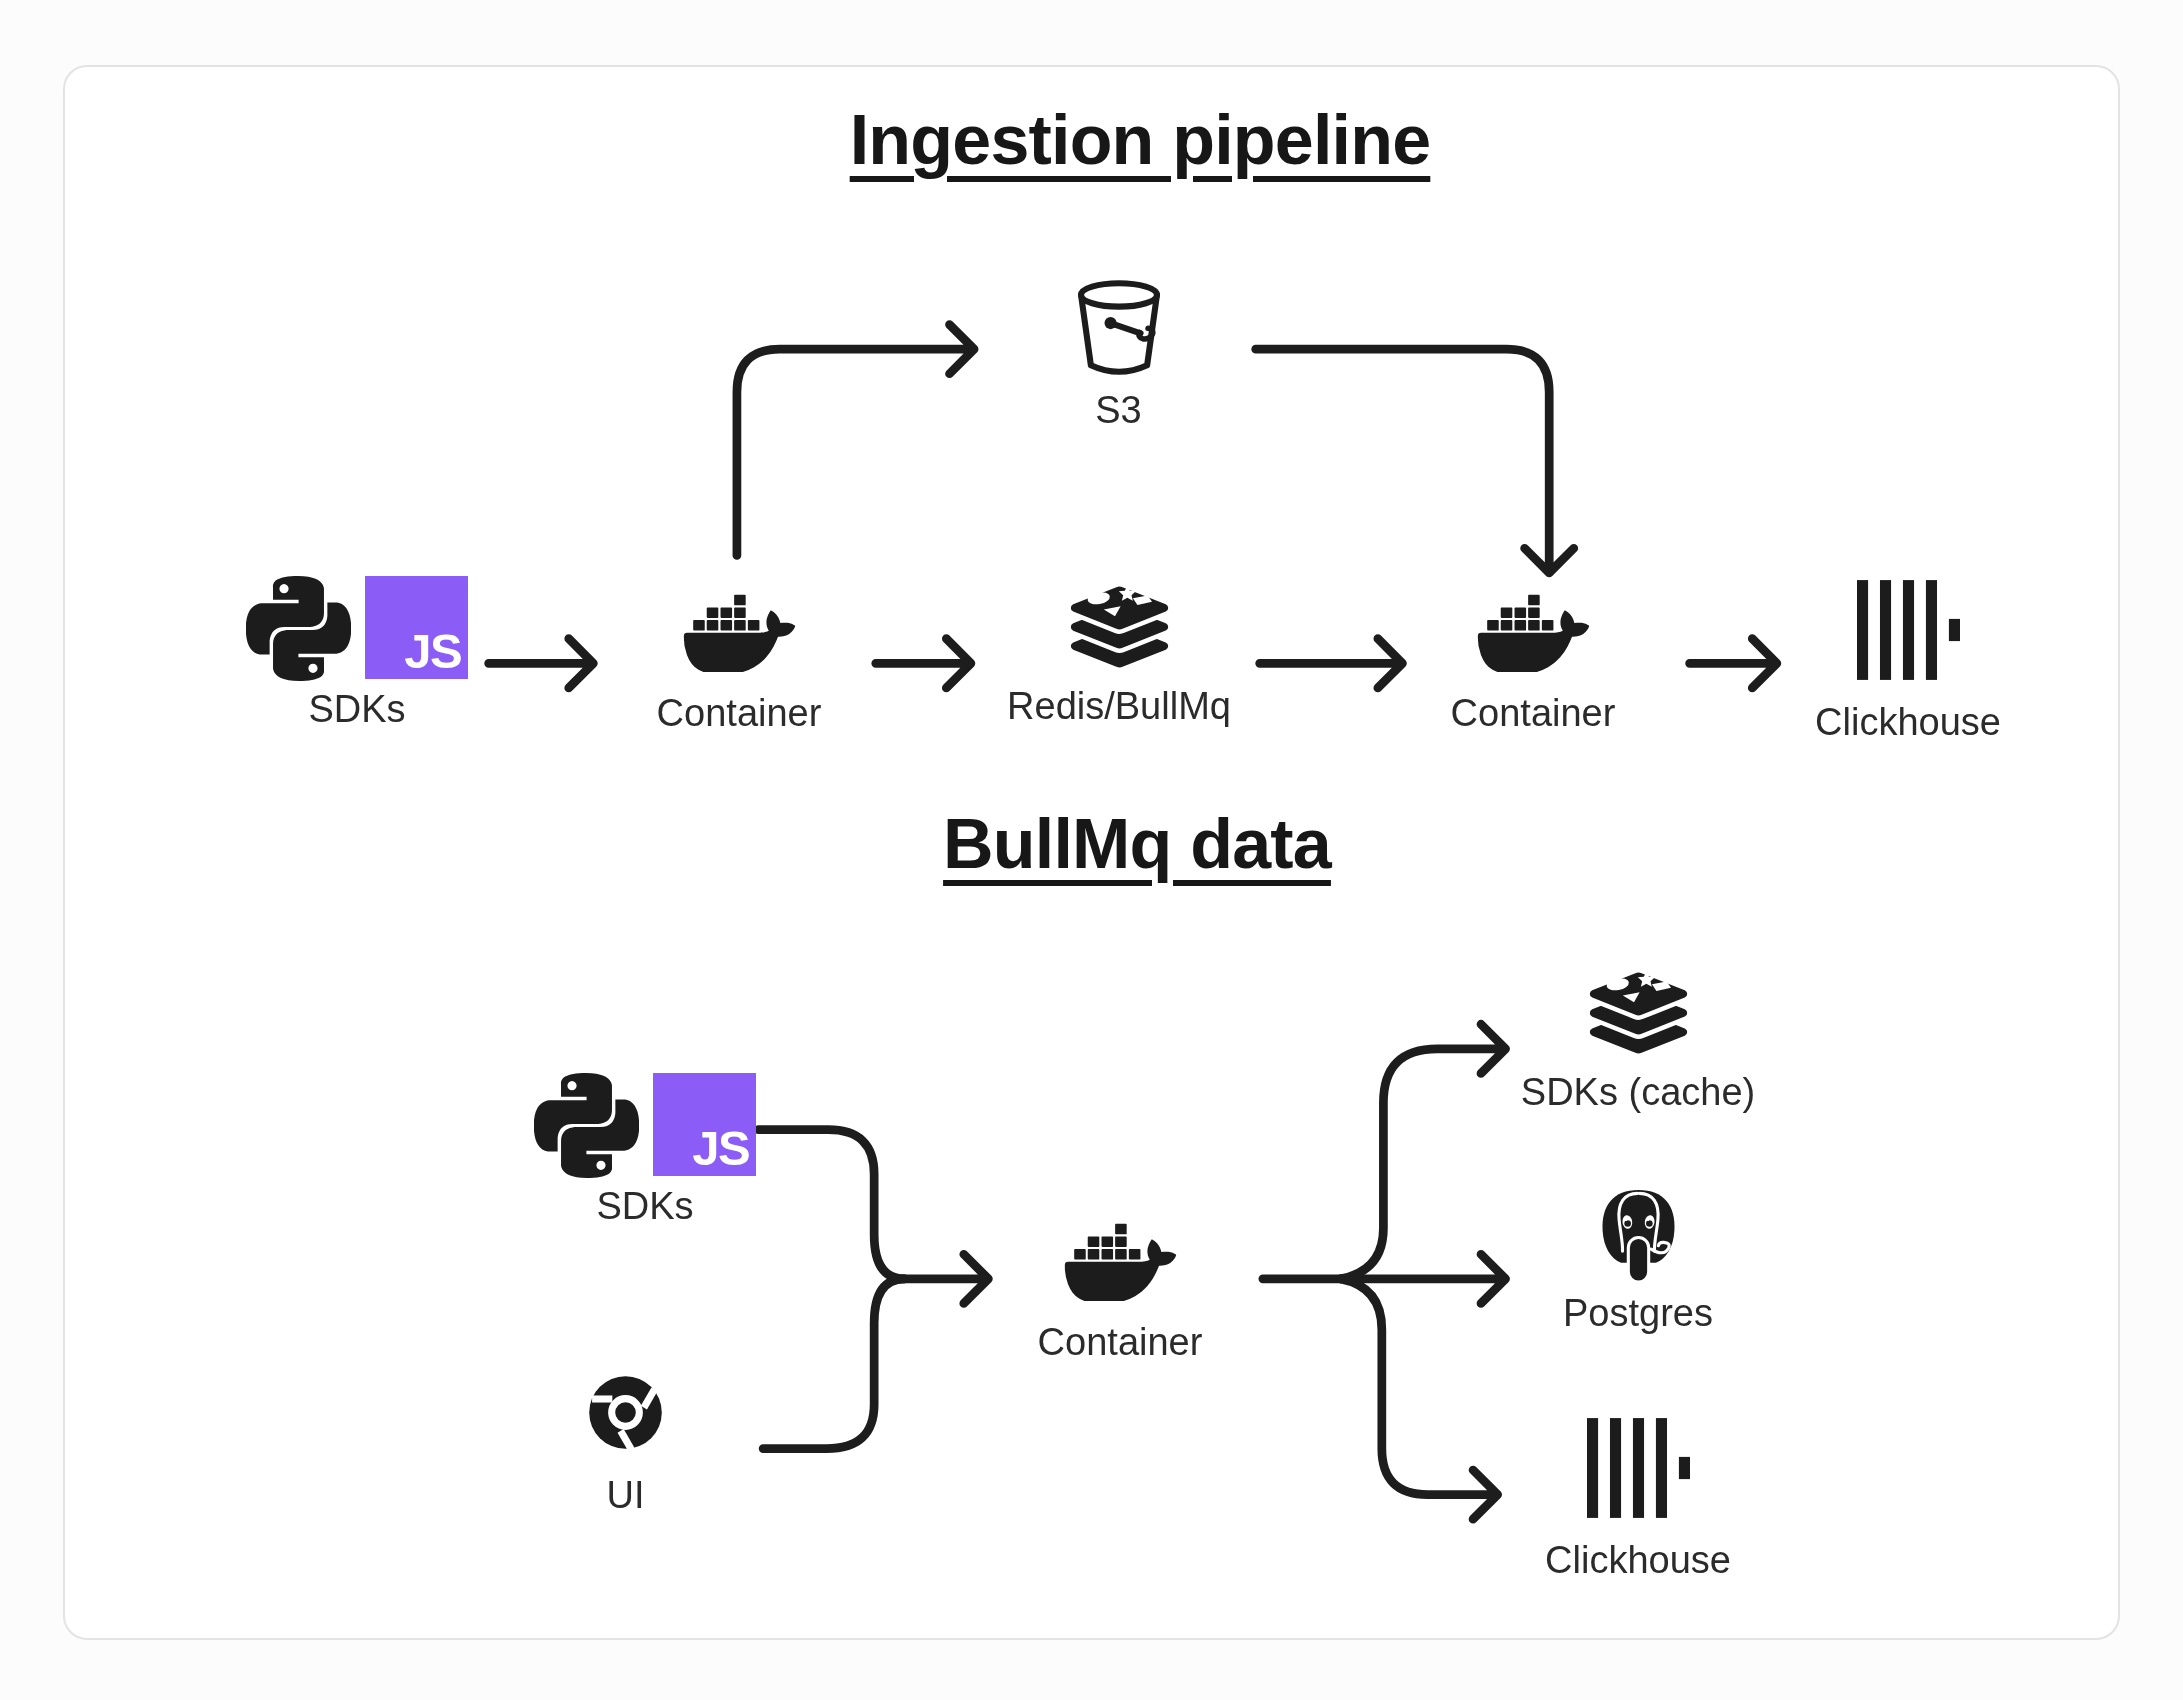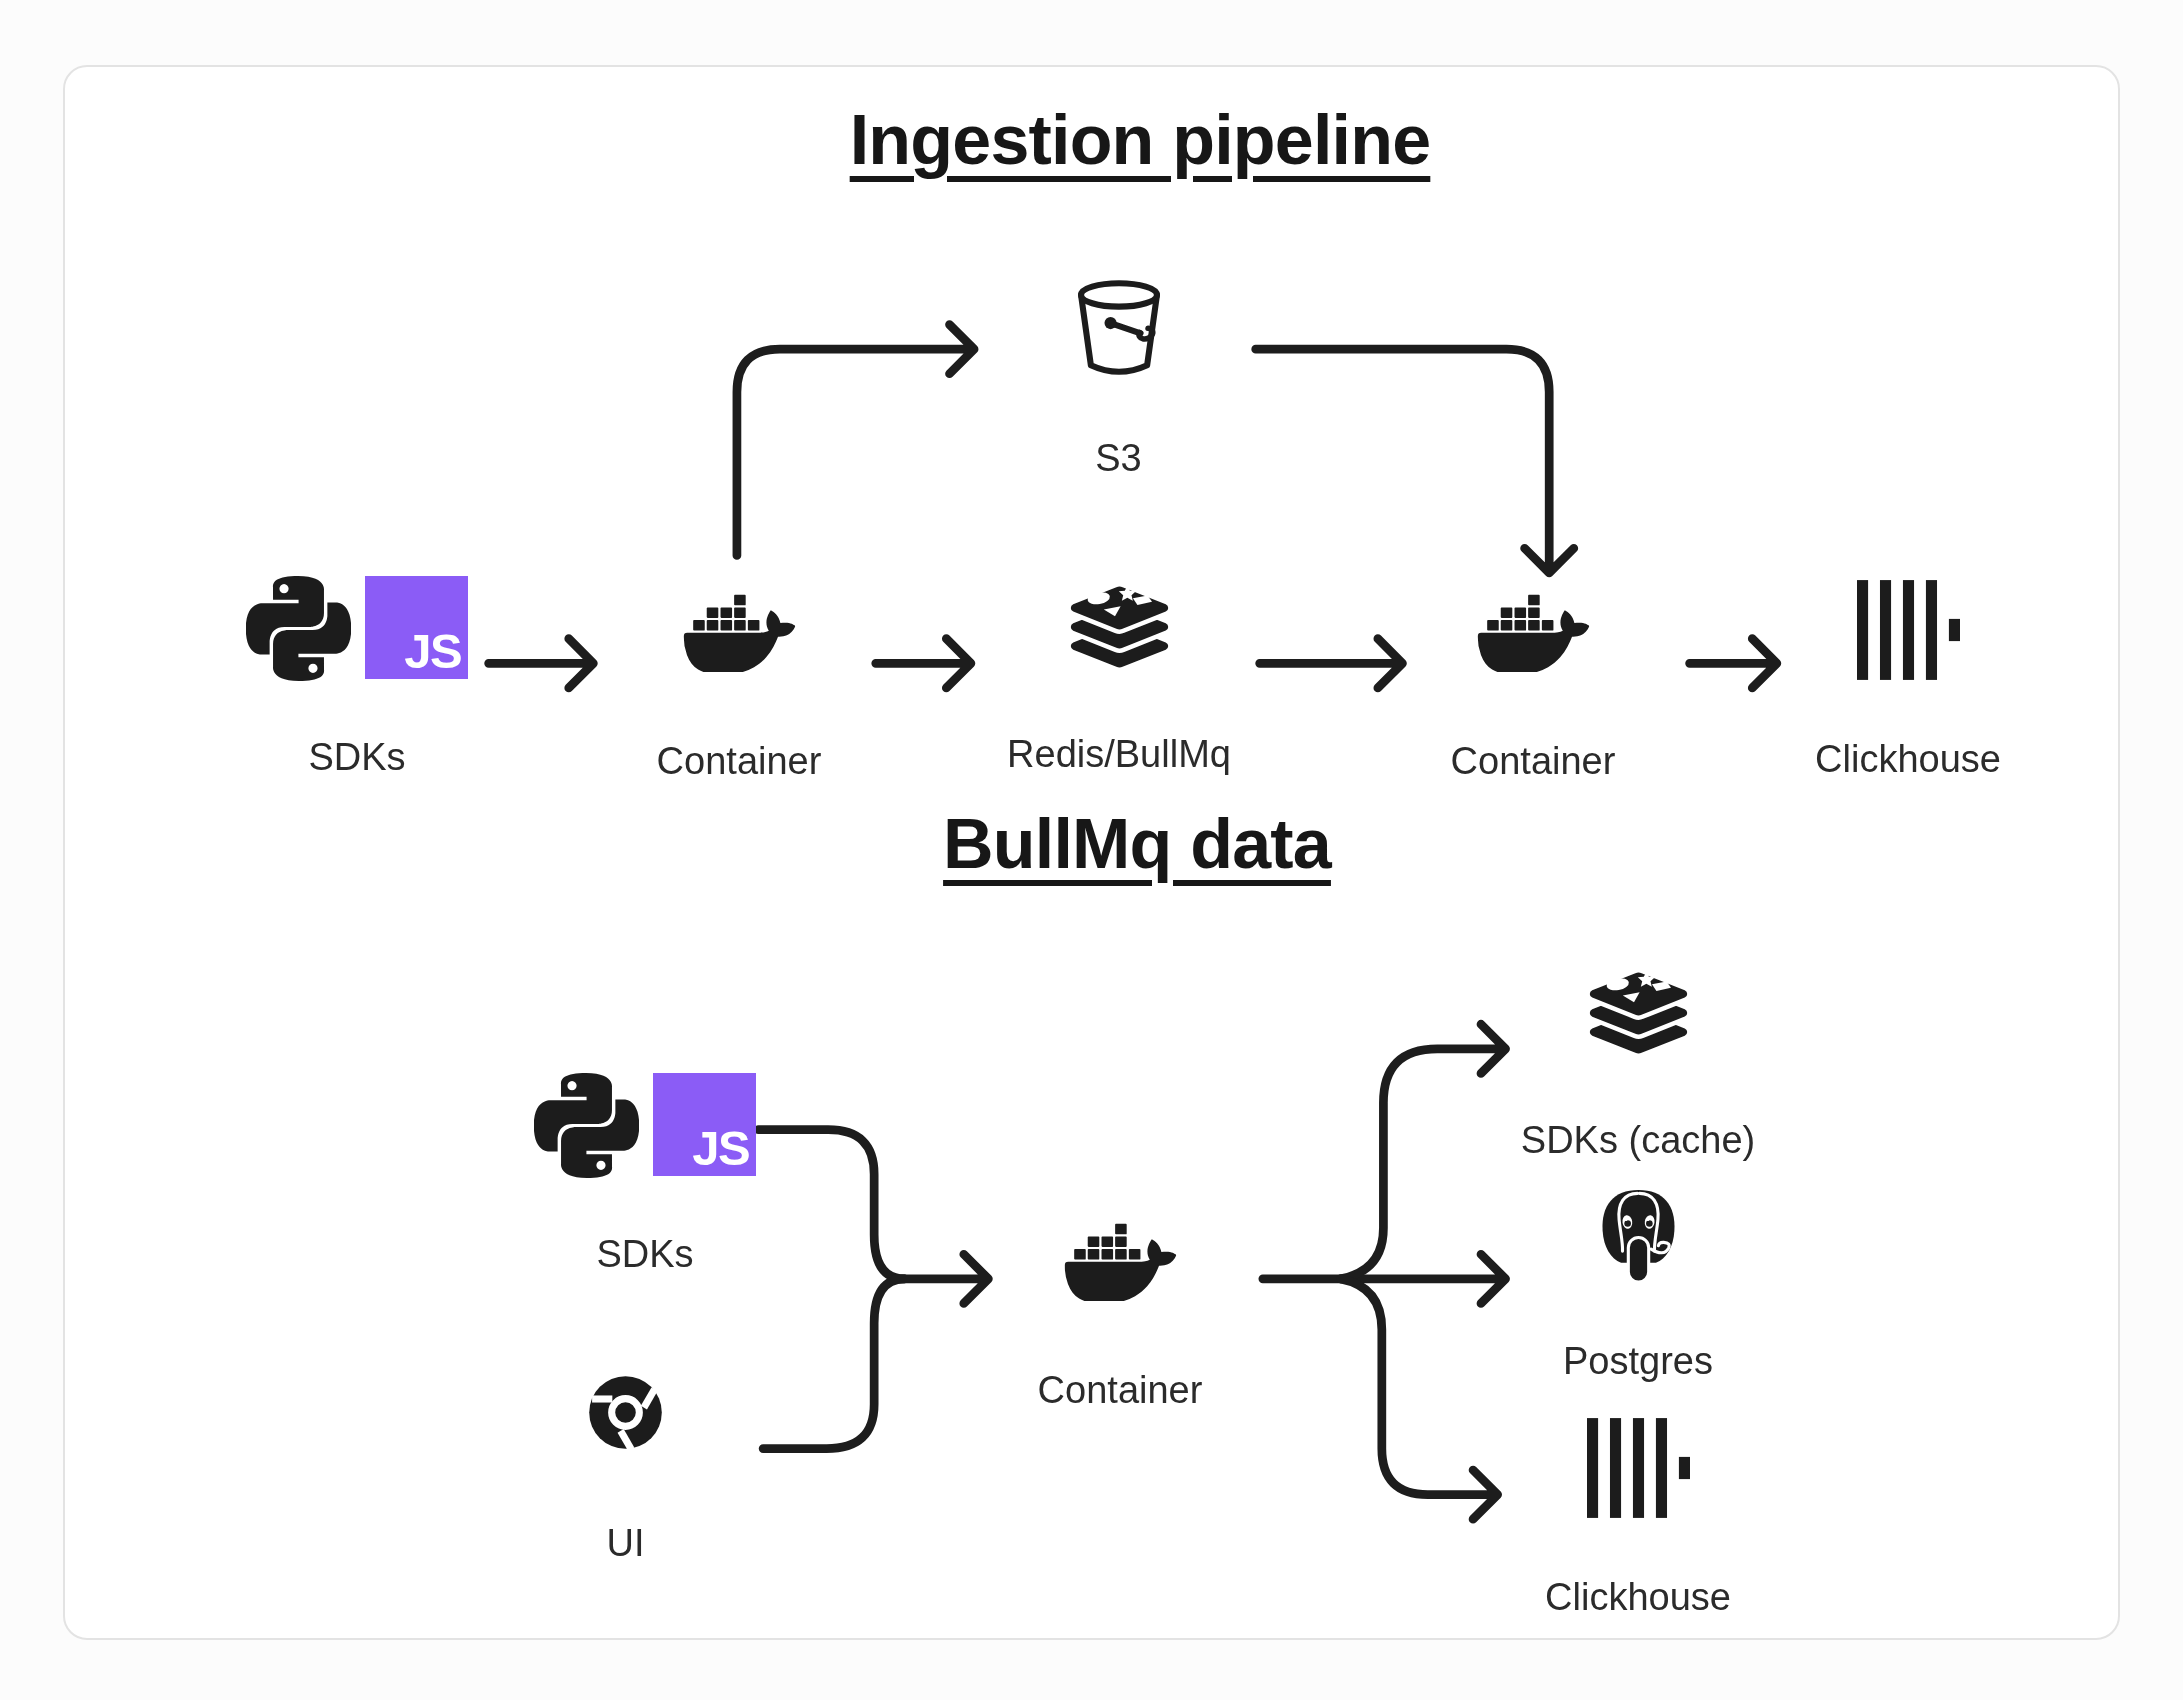--- a/index.html
+++ b/index.html
@@ -13,28 +13,28 @@
     background:#ffffff;border:2.4px solid #e3e3e3;border-radius:24px;
   }
   .overlay{position:absolute;left:0;top:0;width:2183px;height:1701px;pointer-events:none;}
   .overlay path{stroke:#1d1d1d;stroke-width:11;fill:none;stroke-linecap:round;stroke-linejoin:round;}
   .title{
     position:absolute;transform:translateX(-50%);
     font-size:70px;font-weight:700;color:#171717;letter-spacing:-0.8px;
     text-decoration:underline;text-decoration-thickness:6.3px;text-underline-offset:12px;
     white-space:nowrap;
   }
-  .node{position:absolute;display:flex;flex-direction:column;align-items:center;gap:48px;}
+  .node{position:absolute;display:flex;flex-direction:column;align-items:center;}
   .icon-row{display:flex;align-items:flex-start;gap:14.3px;}
   .nlabel{font-size:38px;color:#2b2b2b;margin-top:9.5px;white-space:nowrap;line-height:1.1;}
   .node-docker .nlabel{margin-top:20.6px;}
   .node-redis  .nlabel{margin-top:13px;}
   .node-chrome .nlabel{margin-top:22px;}
   .node-s3     .nlabel{margin-top:6.3px;}
-  .node-click  .nlabel{margin-top:11px;}
+  .node-click  .nlabel{margin-top:22px;}
   .node-pyjs   .nlabel{margin-top:8px;}
   .node-pg     .nlabel{margin-top:4.8px;}
   .jsbox{
     position:relative;width:103px;height:103px;background:#8b5cf6;flex:0 0 auto;
   }
   .jsbox span{
     position:absolute;right:7.1px;bottom:3.2px;color:#ffffff;
     font-size:49px;font-weight:700;line-height:1;letter-spacing:-1.6px;
   }
   .symdefs{position:absolute;width:0;height:0;overflow:hidden;}

